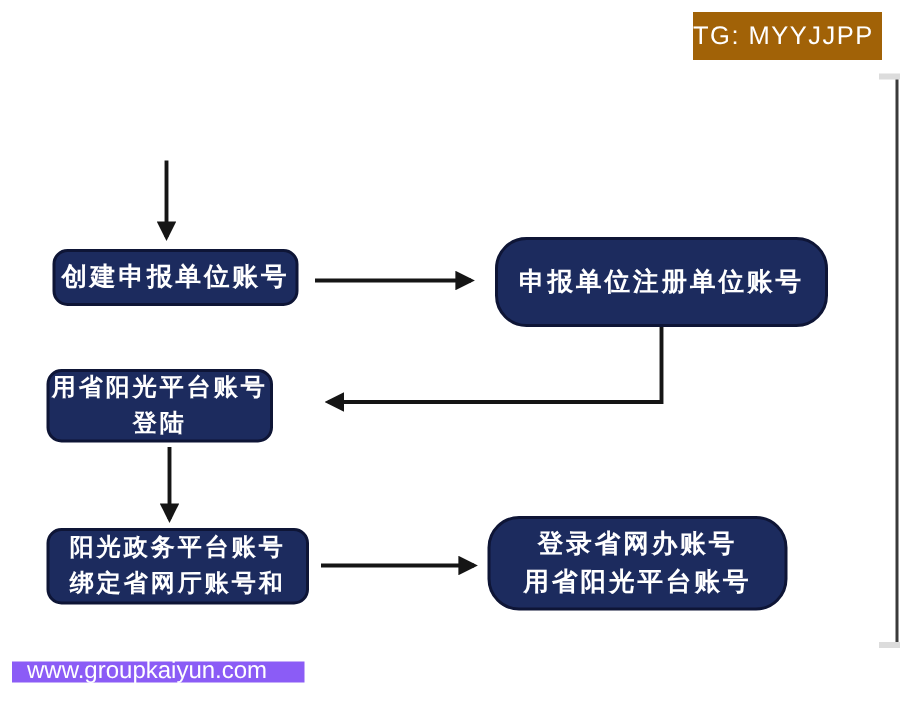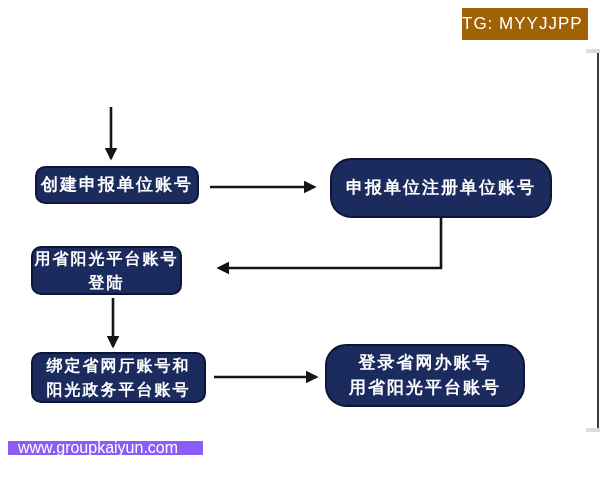--- a/index.html
+++ b/index.html
@@ -101,22 +101,22 @@
   <div class="node big" style="left:330px; top:158px; width:222px; height:60px; font-size:17px;">
     <span class="line">申报单位注册单位账号</span>
   </div>
 
   <div class="node" style="left:31px; top:246px; width:151px; height:49px; font-size:16px;">
     <span class="line">用省阳光平台账号</span>
     <span class="line">登陆</span>
   </div>
 
   <div class="node" style="left:31px; top:352px; width:175px; height:51px; font-size:16px;">
+    <span class="line">阳光政务平台账号</span>
     <span class="line">绑定省网厅账号和</span>
-    <span class="line">阳光政务平台账号</span>
   </div>
 
   <div class="node big" style="left:325px; top:344px; width:200px; height:63px; font-size:17px;">
     <span class="line">登录省网办账号</span>
     <span class="line">用省阳光平台账号</span>
   </div>
 
   <div class="badge">
     <span>TG: MYYJJPP</span>
   </div>

